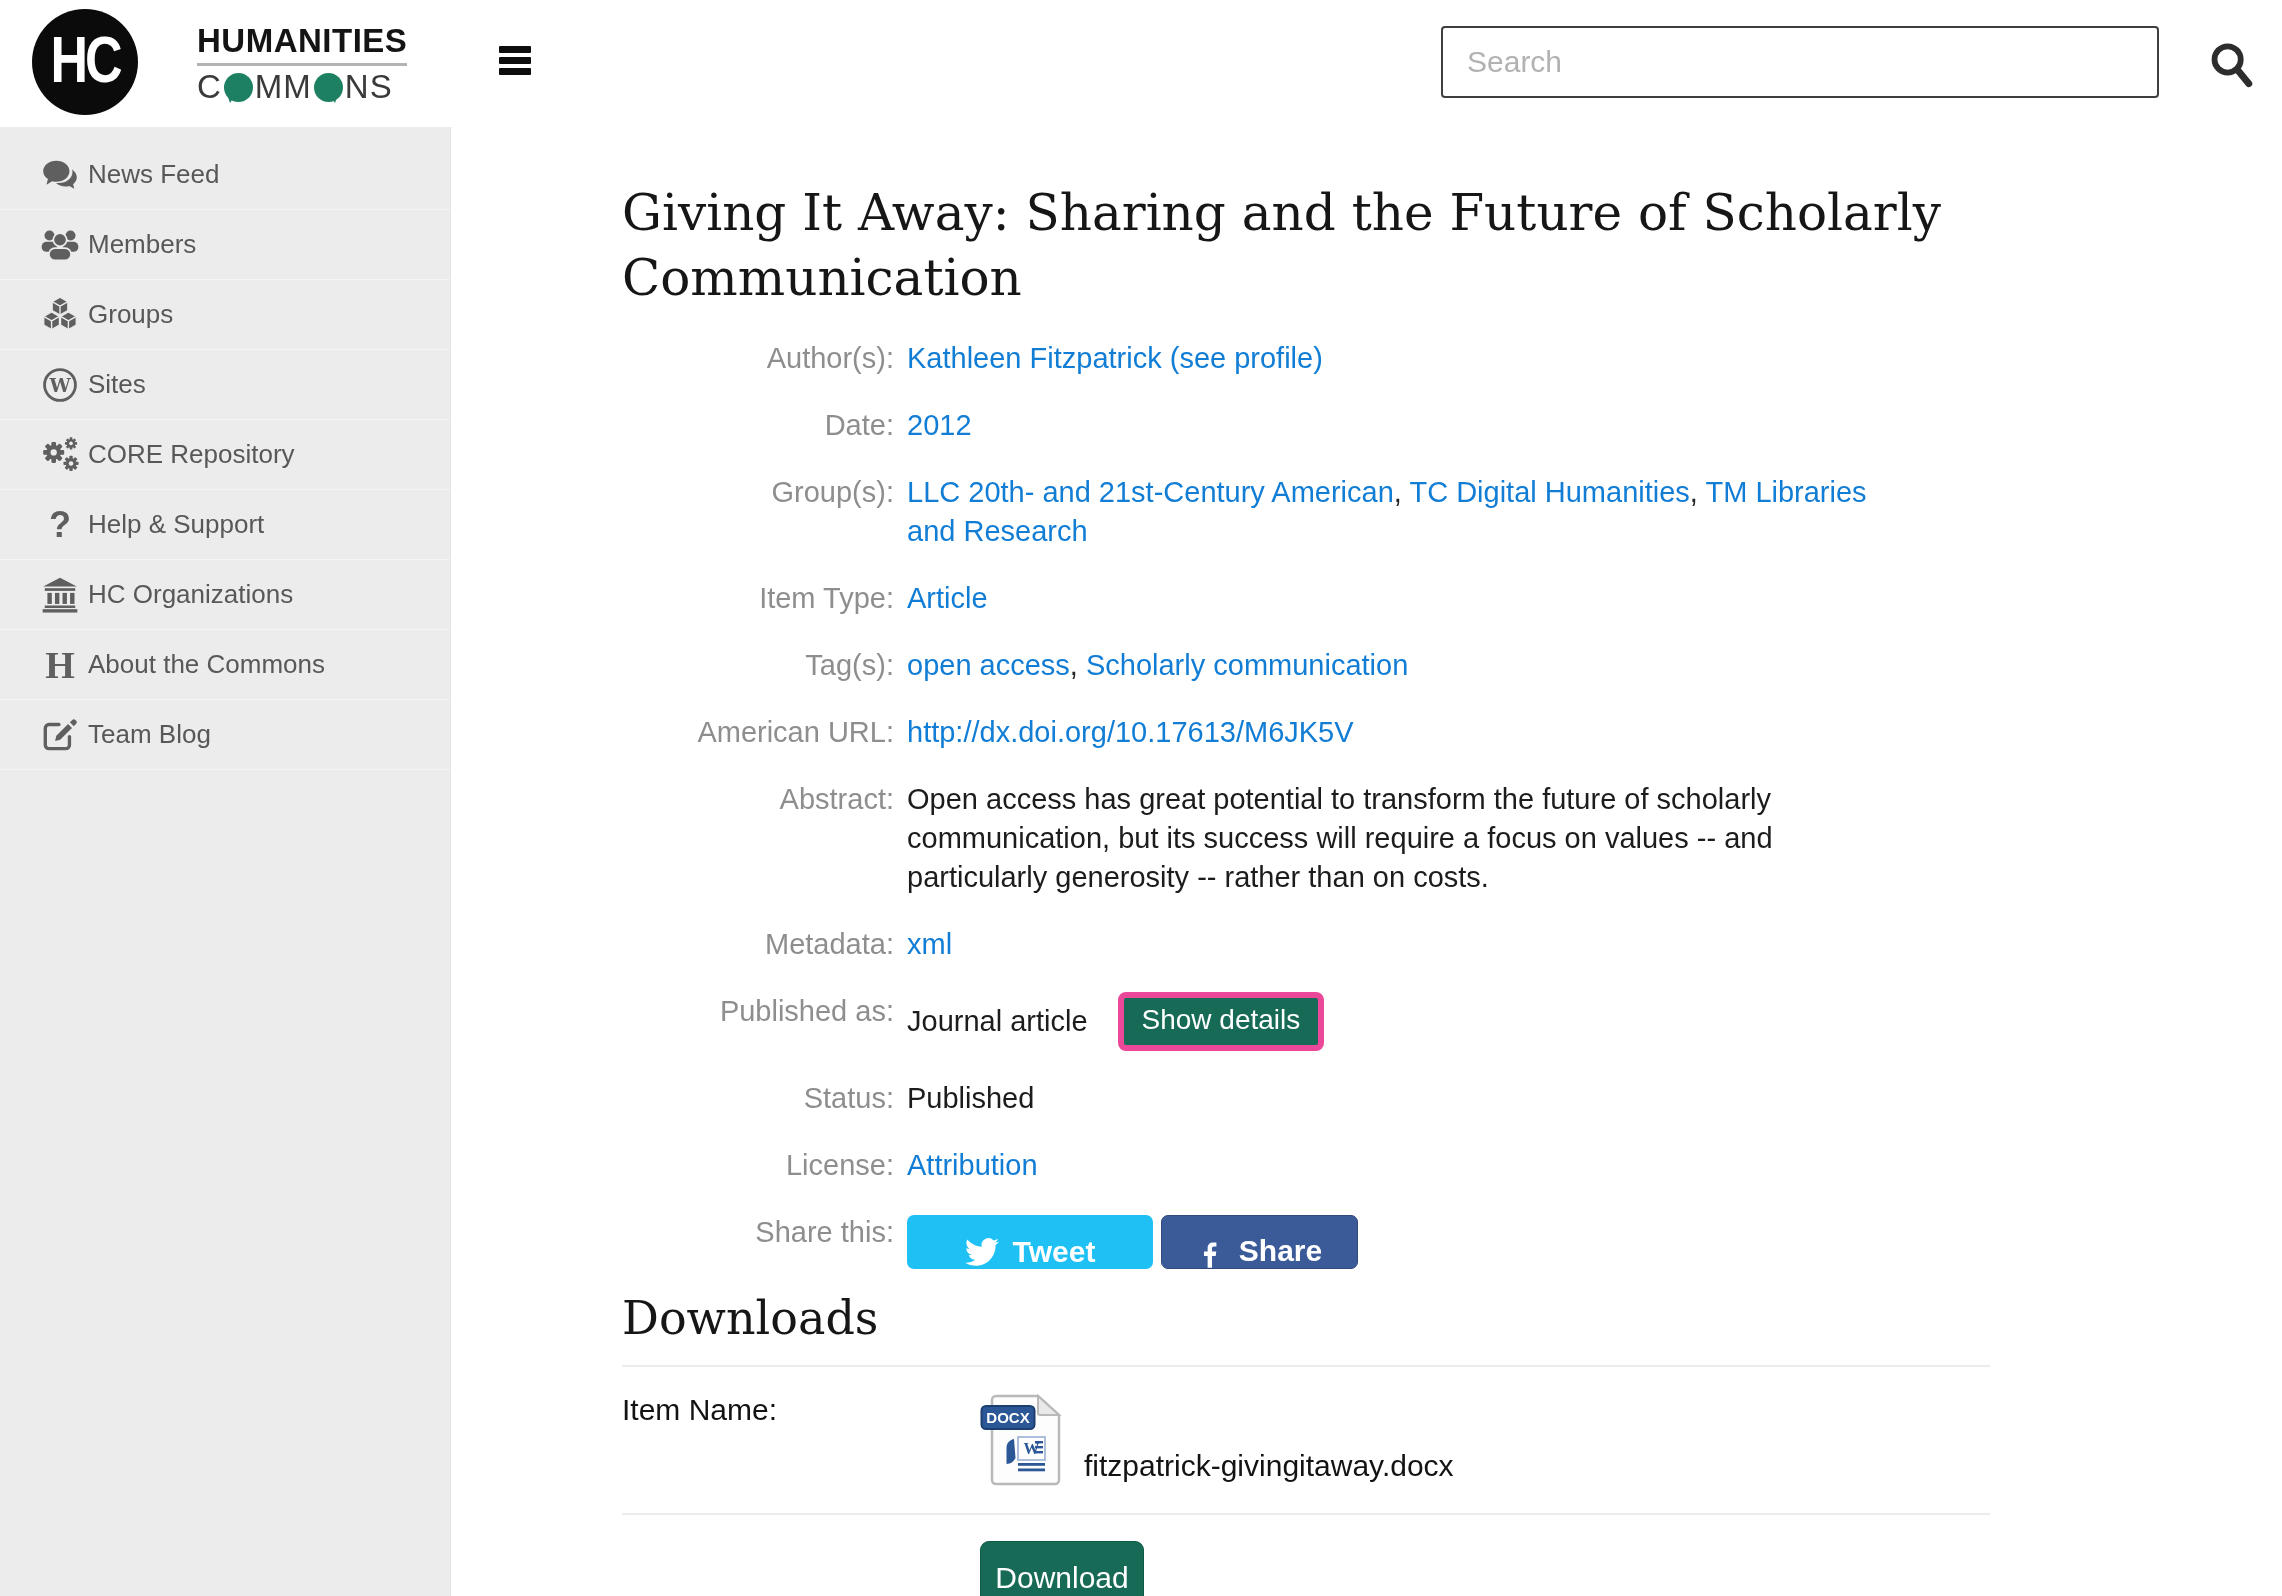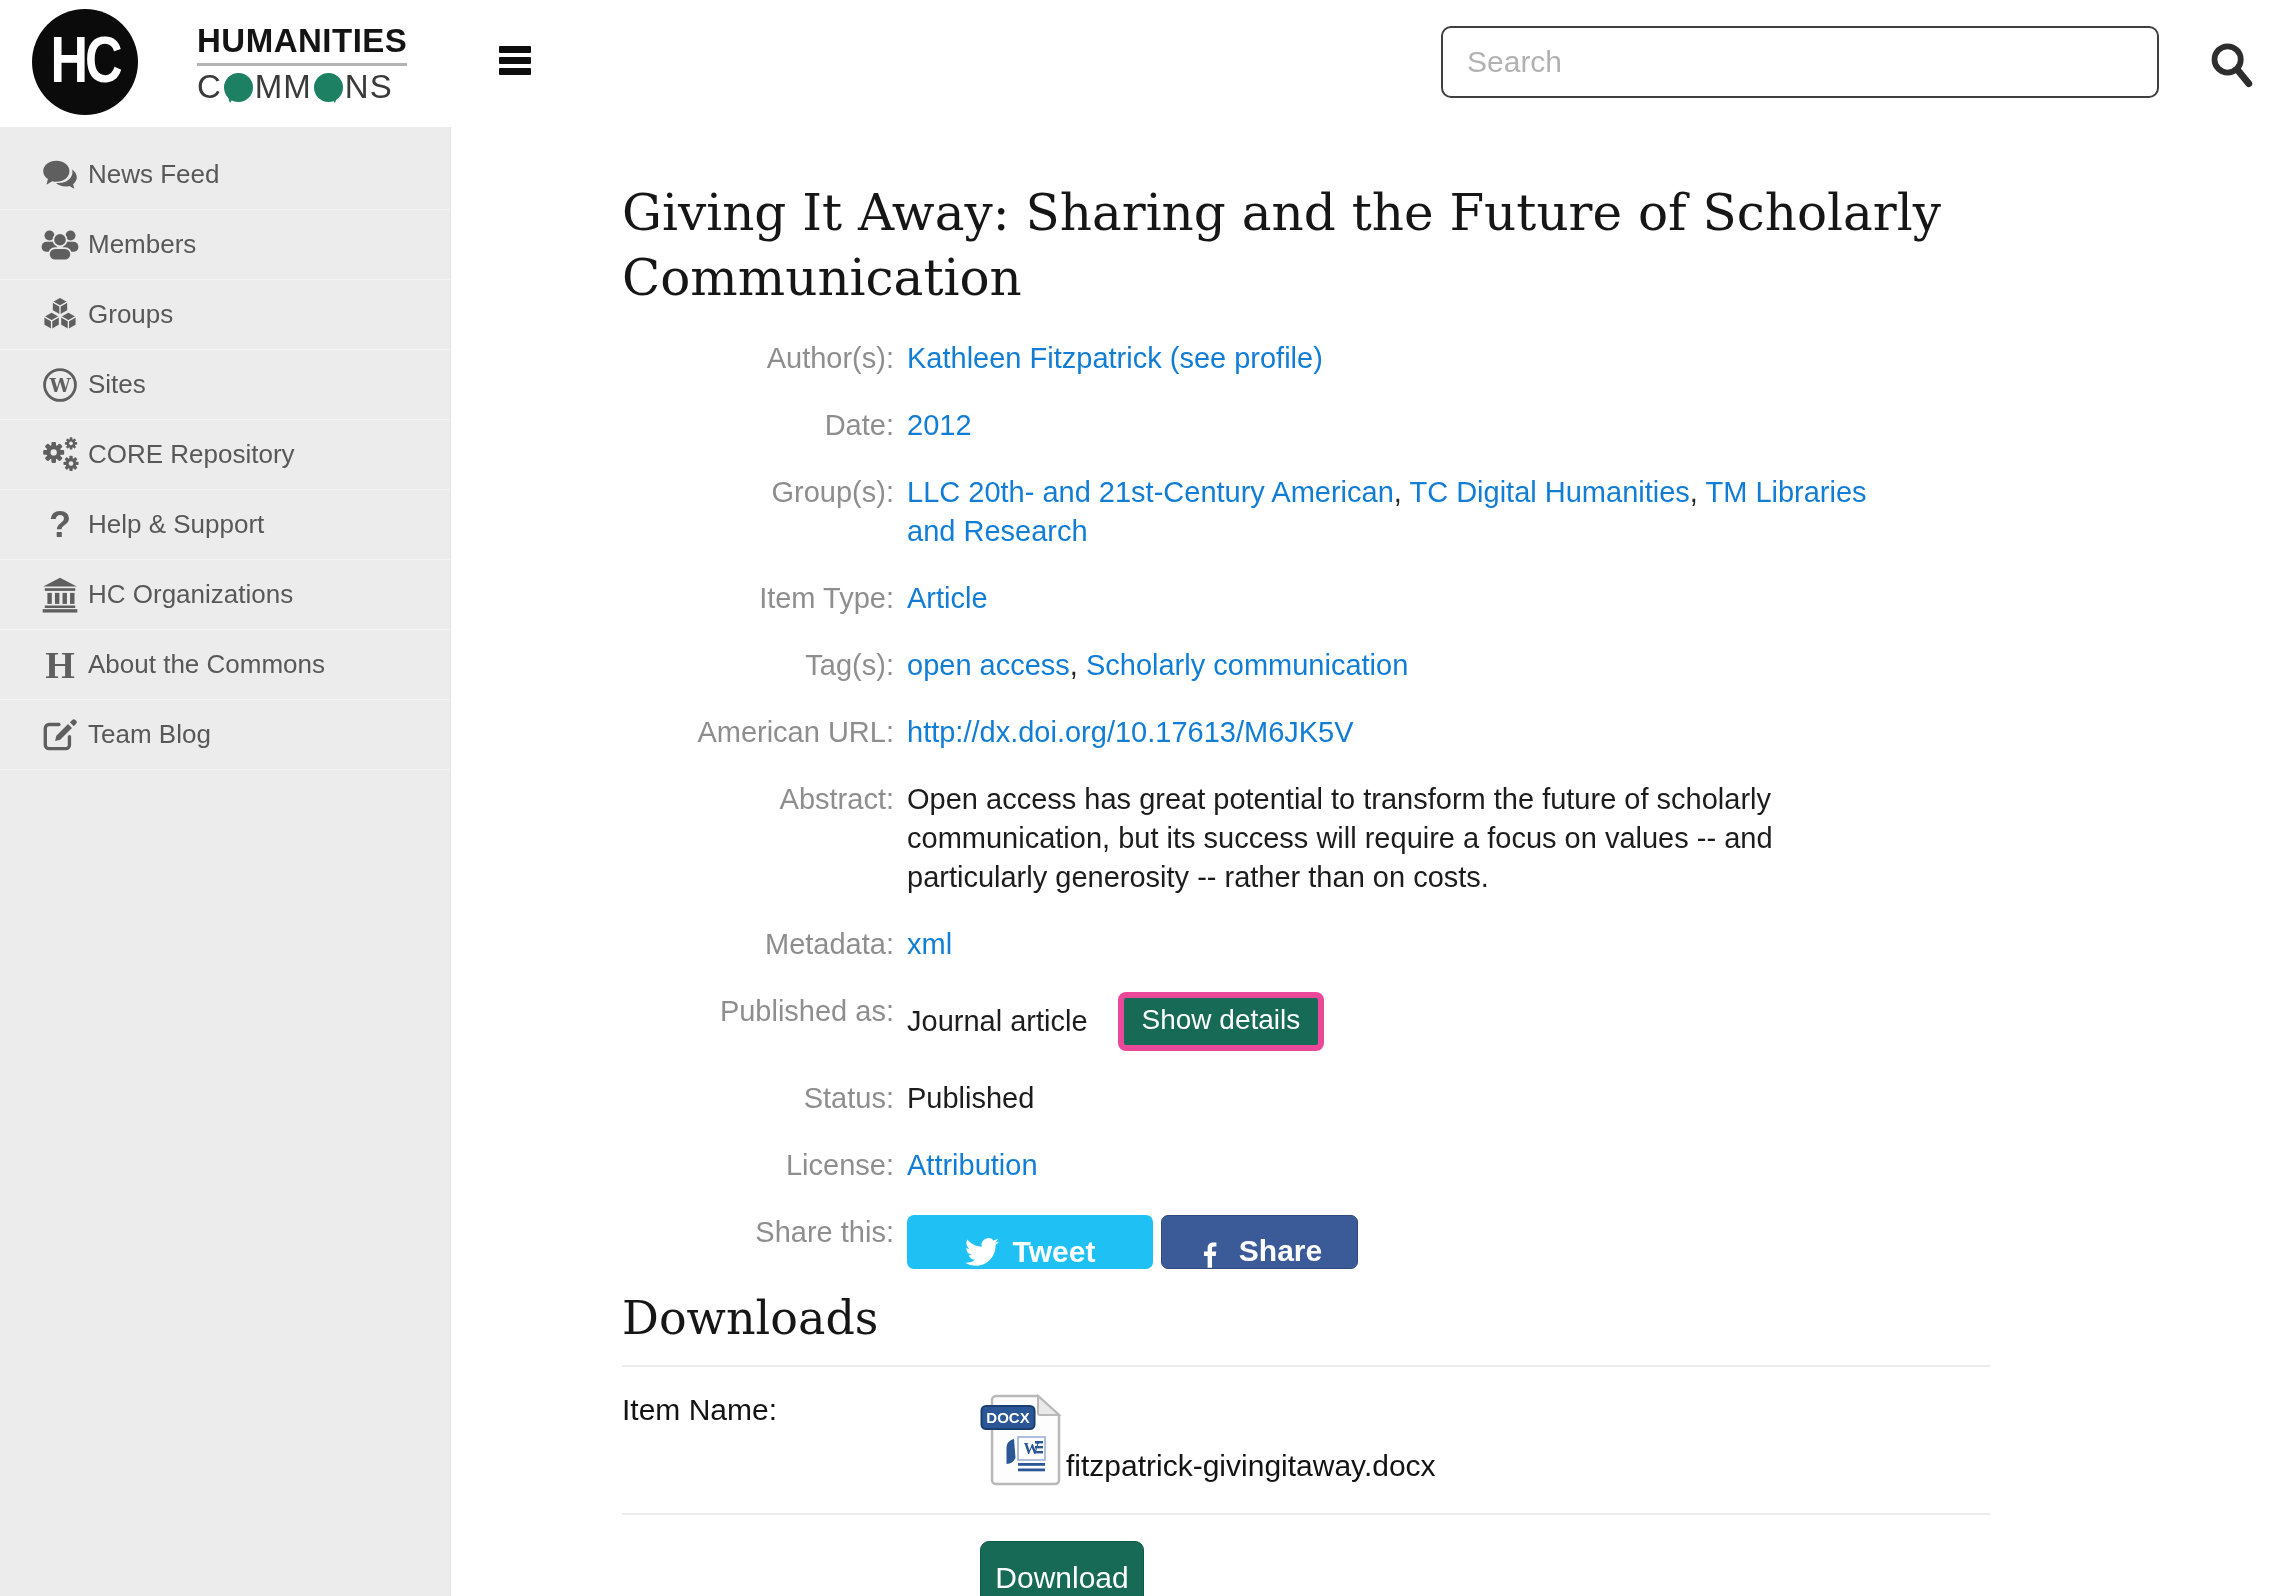--- a/index.html
+++ b/index.html
@@ -29,21 +29,21 @@
   }
   .bubble::after {
     content:""; position:absolute; left:3px; bottom:-7px; width:0; height:0;
     border:6px solid transparent; border-top:9px solid #1e8062; border-left-width:3px;
   }
   .bubble.b2::after { left:auto; right:5px; transform:scaleX(-1); }
   .hamburger { position:absolute; left:499px; top:46px; width:32px; cursor:pointer; background:none; border:none; }
   .hamburger .bar { width:32px; height:7px; background:#0d0d0d; border-radius:1px; margin-bottom:4px; }
   .search-input {
     position:absolute; left:1441px; top:26px; width:718px; height:72px;
-    border:2.5px solid #3f3f3f; border-radius:10px; font-size:30px; padding:0 24px;
+    border:2.5px solid #3f3f3f; border-radius:4px; font-size:30px; padding:0 24px;
     color:#333; font-family:inherit; outline:none; background:#fff;
   }
   .search-input::placeholder { color:#b2b2b2; }
   .search-btn { position:absolute; left:2204px; top:38px; width:56px; height:56px; background:none; border:none; cursor:pointer; }
 
   
   .sidebar {
     position:absolute; left:0; top:127px; width:451px; height:1469px;
     background:#ececec; border-right:1px solid #e2e2e2; padding-top:13px;
   }
@@ -78,21 +78,21 @@
   }
   .tweet-btn { width:246px; background:#1fc1f4; }
   .fb-btn { width:197px; background:#3b5b98; border:1px solid #31497c; }
 
   
   .downloads { width:1368px; margin-top:10px; }
   .dl-heading { font-family:"DejaVu Serif", serif; font-size:46px; font-weight:400; color:#161616; margin:22px 0 20px; }
   .dl-sep { border-top:2px solid #ececec; }
   .dl-row { display:grid; grid-template-columns:344px 1fr; column-gap:14px; padding:26px 0; }
   .dl-label { font-size:30px; color:#131313; }
-  .file-cell { display:flex; align-items:flex-end; gap:0; }
+  .file-cell { display:flex; align-items:flex-end; gap:18px; }
   .file-name { font-size:30px; color:#131313; padding-bottom:4px; }
   .file-icon { width:86px; height:94px; cursor:pointer; }
   .download-btn {
     width:164px; height:74px; background:#176b56; color:#fff; font-size:30px;
     border-radius:9px; border:1px solid #0e5a46; cursor:pointer; font-family:inherit;
   }
   .activity-row { padding:36px 0 0; }
   .activity-value { font-size:30px; color:#131313; padding-top:2px; }
 </style>
 </head>

